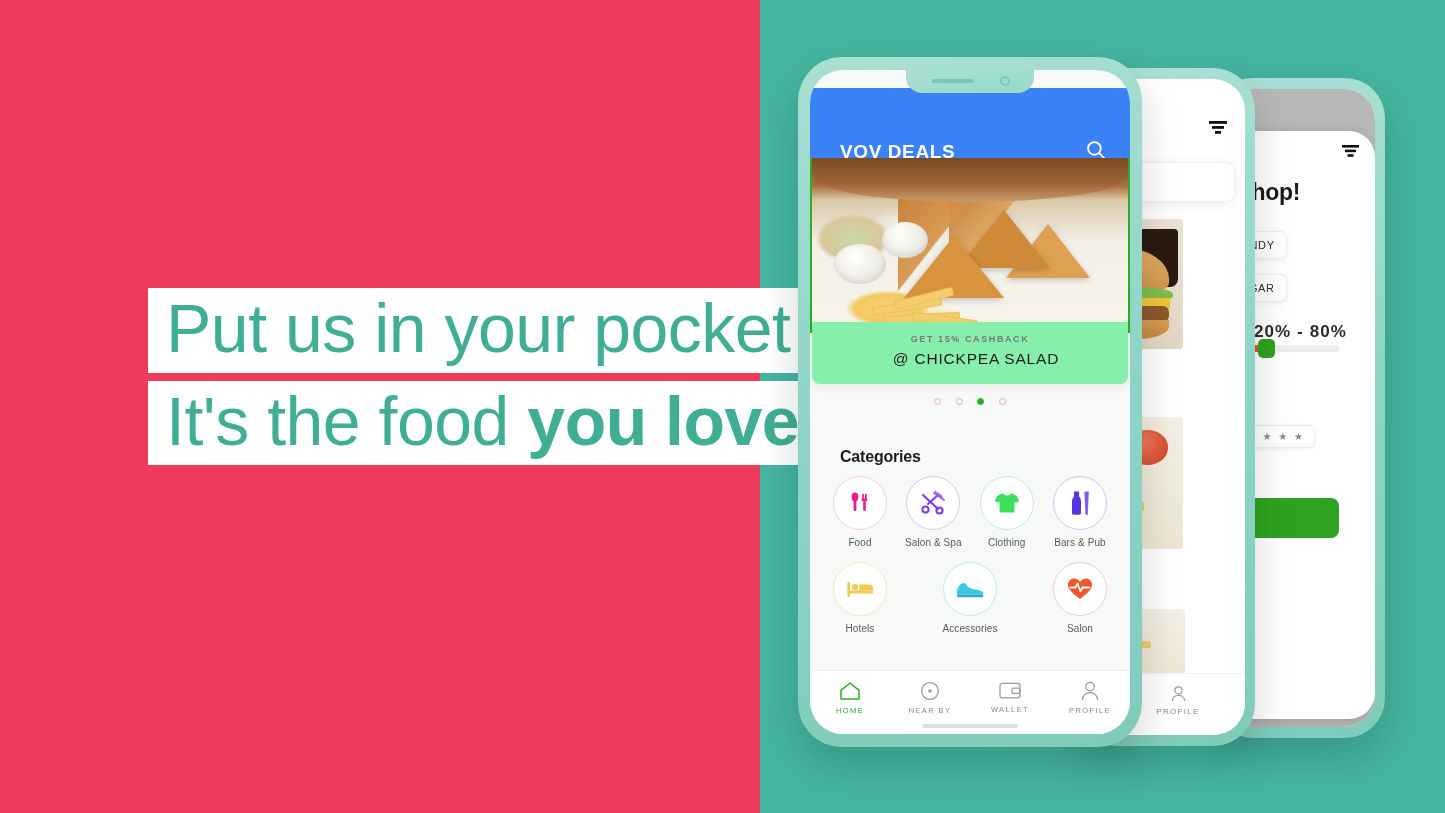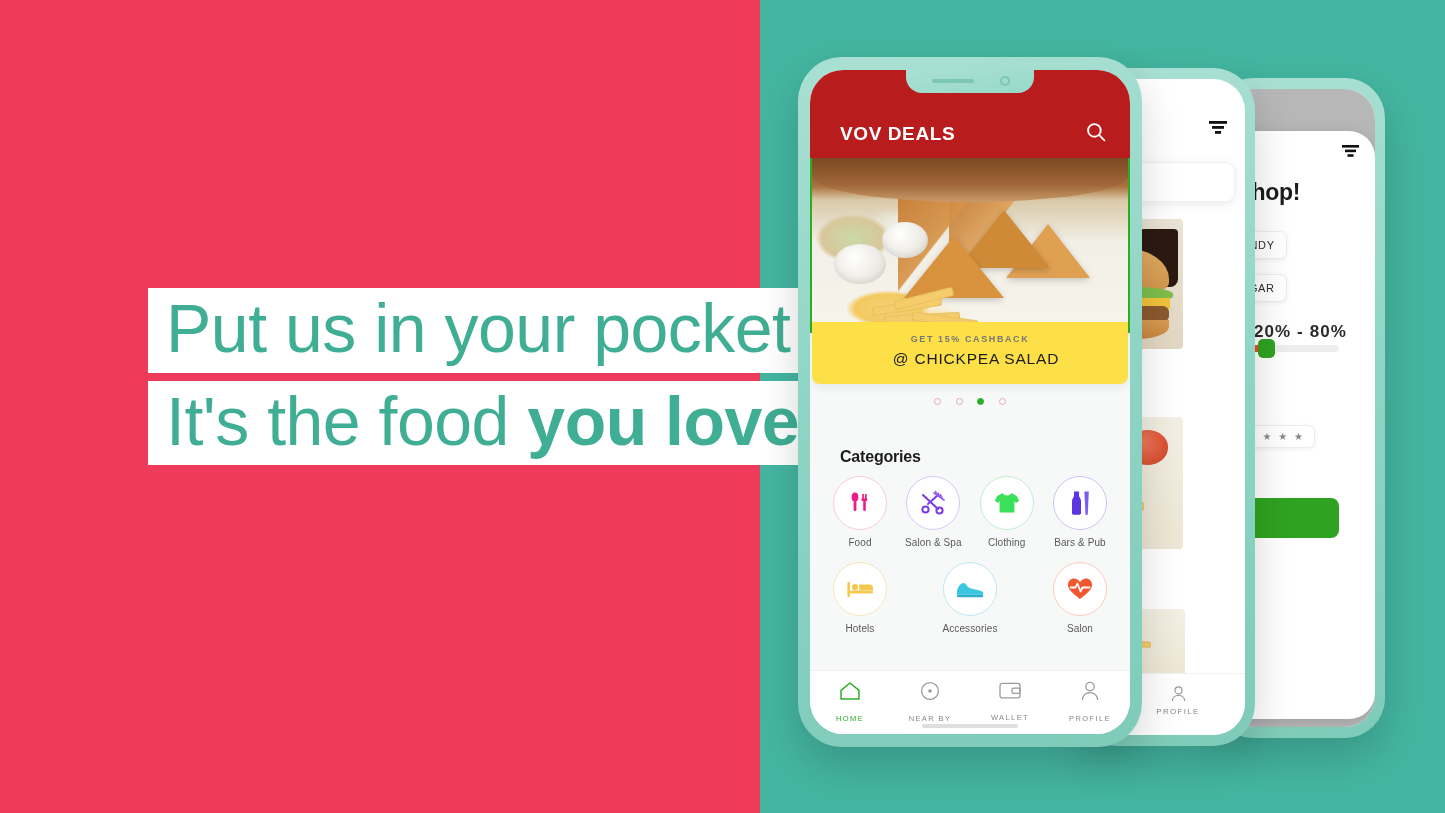--- a/index.html
+++ b/index.html
@@ -81,30 +81,30 @@
   #phone1 .screen { left: 12px; top: 13px; width: 320px; height: 664px; border-radius: 33px;
                     background:#F7F8F8; }
   .notch { position:absolute; left:50%; transform:translateX(-50%); top:0;
            width:128px; height:23px;
            background: linear-gradient(170deg,#A9E0D3 0%,#97D9C9 100%);
            border-radius:0 0 16px 16px; z-index:5; }
   .notch-bar { position:absolute; left:26px; top:9px; width:42px; height:4px;
                background:#7CC6B6; border-radius:3px; }
   .notch-cam { position:absolute; right:24px; top:6px; width:10px; height:10px;
                border:2px solid #7CC6B6; border-radius:50%; }
-  .app-header { position:absolute; left:0; top:0; right:0; height:88px; background:#b91c1c; }
+  .app-header { position:absolute; left:0; top:18px; right:0; height:88px; background:#3b82f6; }
   .app-title { position:absolute; left:30px; top:53px; color:#fff; font-size:19px;
                font-weight:700; letter-spacing:.6px; }
   .search-ic { position:absolute; right:24px; top:52px; }
 
   .hero-wrap { position:absolute; left:0; right:0; top:88px; height:175px; background:#2CAD28;
                padding:0 2px; }
   .hero-img { position:absolute; left:2px; top:0; right:2px; height:175px; overflow:hidden; }
 
-  .deal-card { position:absolute; left:2px; right:2px; top:252px; height:62px; background:#fde047;
+  .deal-card { position:absolute; left:2px; right:2px; top:252px; height:62px; background:#86efac;
                border-radius:0 0 8px 8px; box-shadow:0 4px 10px rgba(0,0,0,.06); }
   .deal-sub { position:absolute; left:0; right:0; top:12px; text-align:center;
               font-size:9px; letter-spacing:1.6px; color:#777; font-weight:600; }
   .deal-title { position:absolute; left:12px; right:0; top:28px; text-align:center;
                 font-size:15.5px; letter-spacing:.8px; color:#1c1c1c; }
   .dots { position:absolute; left:0; right:0; top:322px; text-align:center; }
   .dot { display:inline-block; width:7px; height:7px; border-radius:50%;
          border:1.4px solid #E8A6CE; margin:0 5px; vertical-align:middle; }
   .dot.on { background:#2CAD28; border-color:#2CAD28; }
 
@@ -113,21 +113,21 @@
   .cats { position:absolute; left:14px; right:14px; top:406px; }
   .cat-row { display:flex; justify-content:space-between; margin-bottom:14px; }
   .cat { width:72px; text-align:center; }
   .cat-circle { width:54px; height:54px; border-radius:50%; margin:0 auto 7px auto;
                 display:flex; align-items:center; justify-content:center; background:#fff; }
   .cat-label { font-size:10px; color:#5a5a5a; letter-spacing:.1px; }
 
   .nav { position:absolute; left:0; right:0; bottom:0; height:64px; background:#fff;
          border-top:1px solid #F1F1F1; display:flex; }
   .nav-item { flex:1; text-align:center; padding-top:10px; }
-  .nav-label { font-size:7.5px; letter-spacing:1.4px; color:#8a8a8a; margin-top:13px; }
+  .nav-label { font-size:7.5px; letter-spacing:1.4px; color:#8a8a8a; margin-top:5px; }
   .nav-item.active .nav-label { color:#2CAD28; }
   .home-bar { position:absolute; left:50%; transform:translateX(-50%); bottom:6px;
               width:96px; height:4px; background:#DEDEDE; border-radius:3px; }
 
   
   .food-sandwich { width:100%; height:100%;
     background:
       radial-gradient(ellipse 60px 26px at 24% 86%, #F6D37A 0%, #F3C95F 55%, rgba(243,201,95,0) 70%),
       radial-gradient(ellipse 46px 20px at 38% 92%, #F9DE94 0%, rgba(249,222,148,0) 72%),
       linear-gradient(128deg, rgba(196,120,48,.95) 0%, rgba(214,146,70,.9) 38%, rgba(0,0,0,0) 39%) 46% 42%/130px 120px no-repeat,

